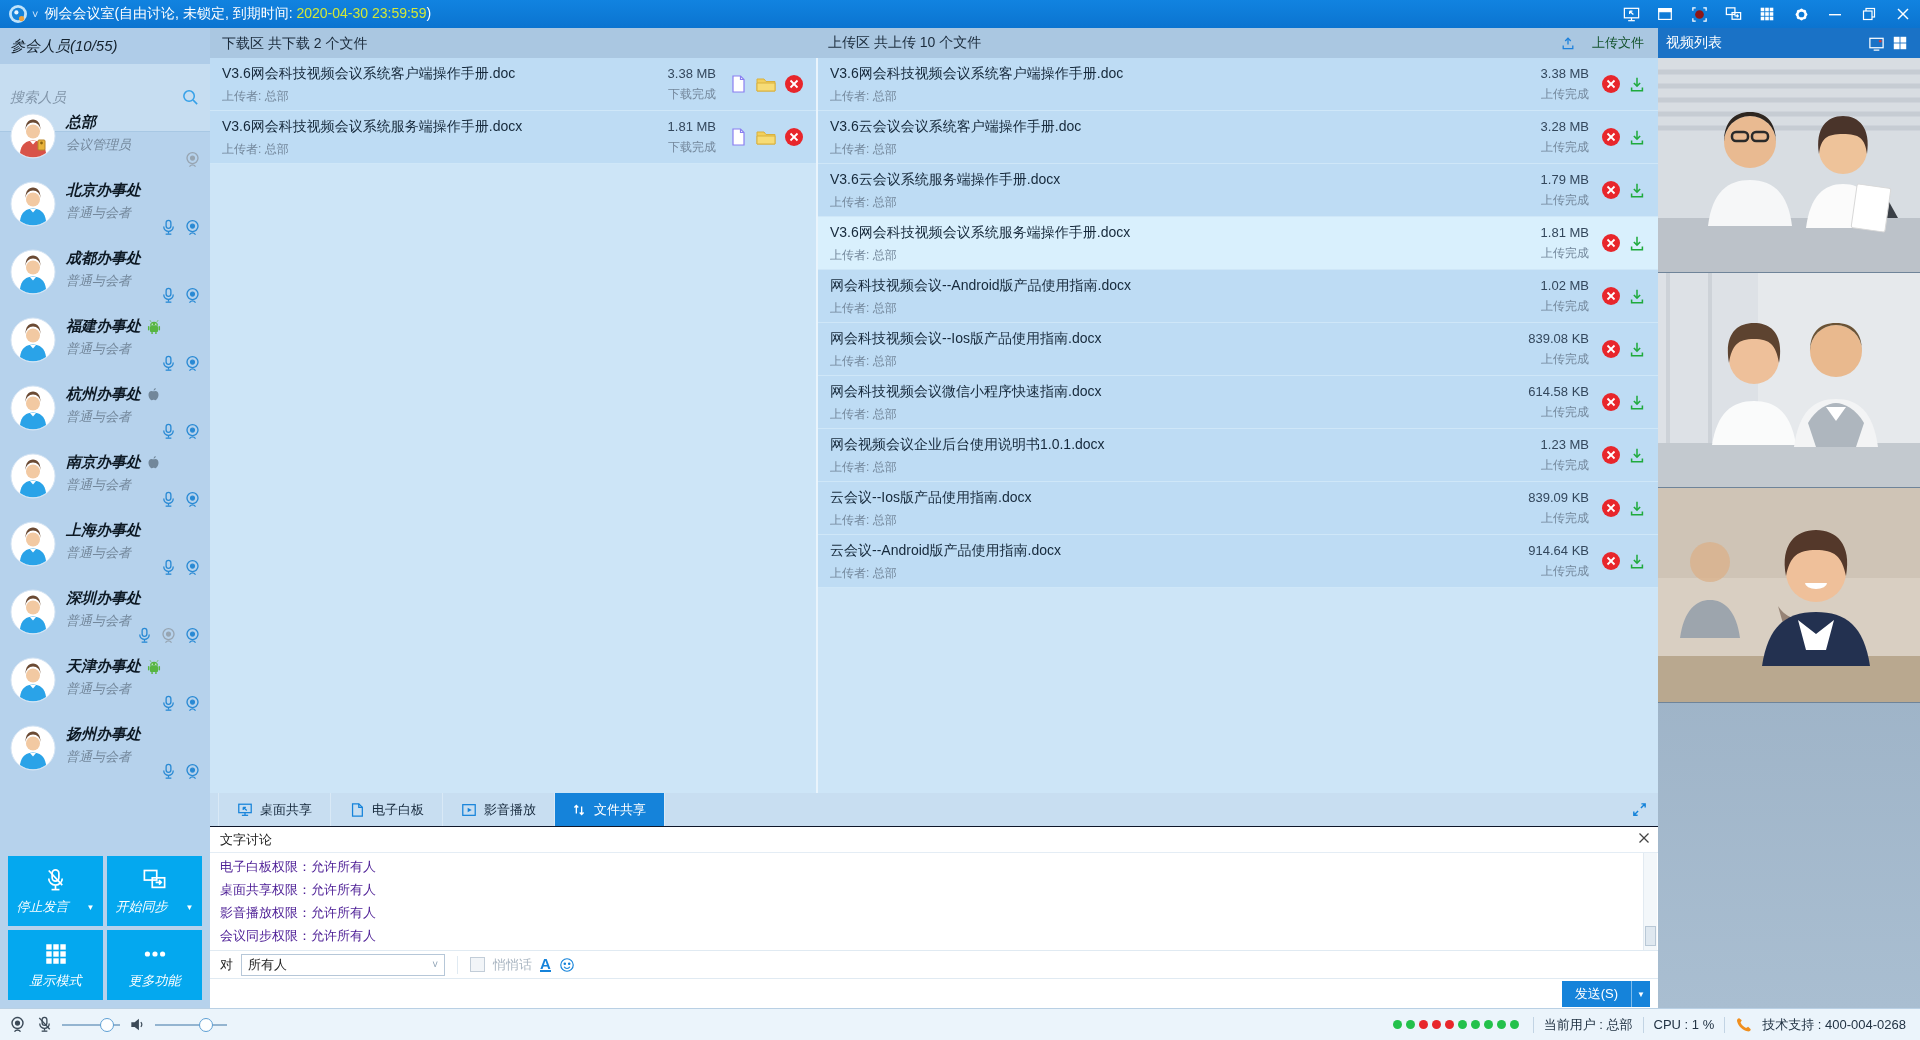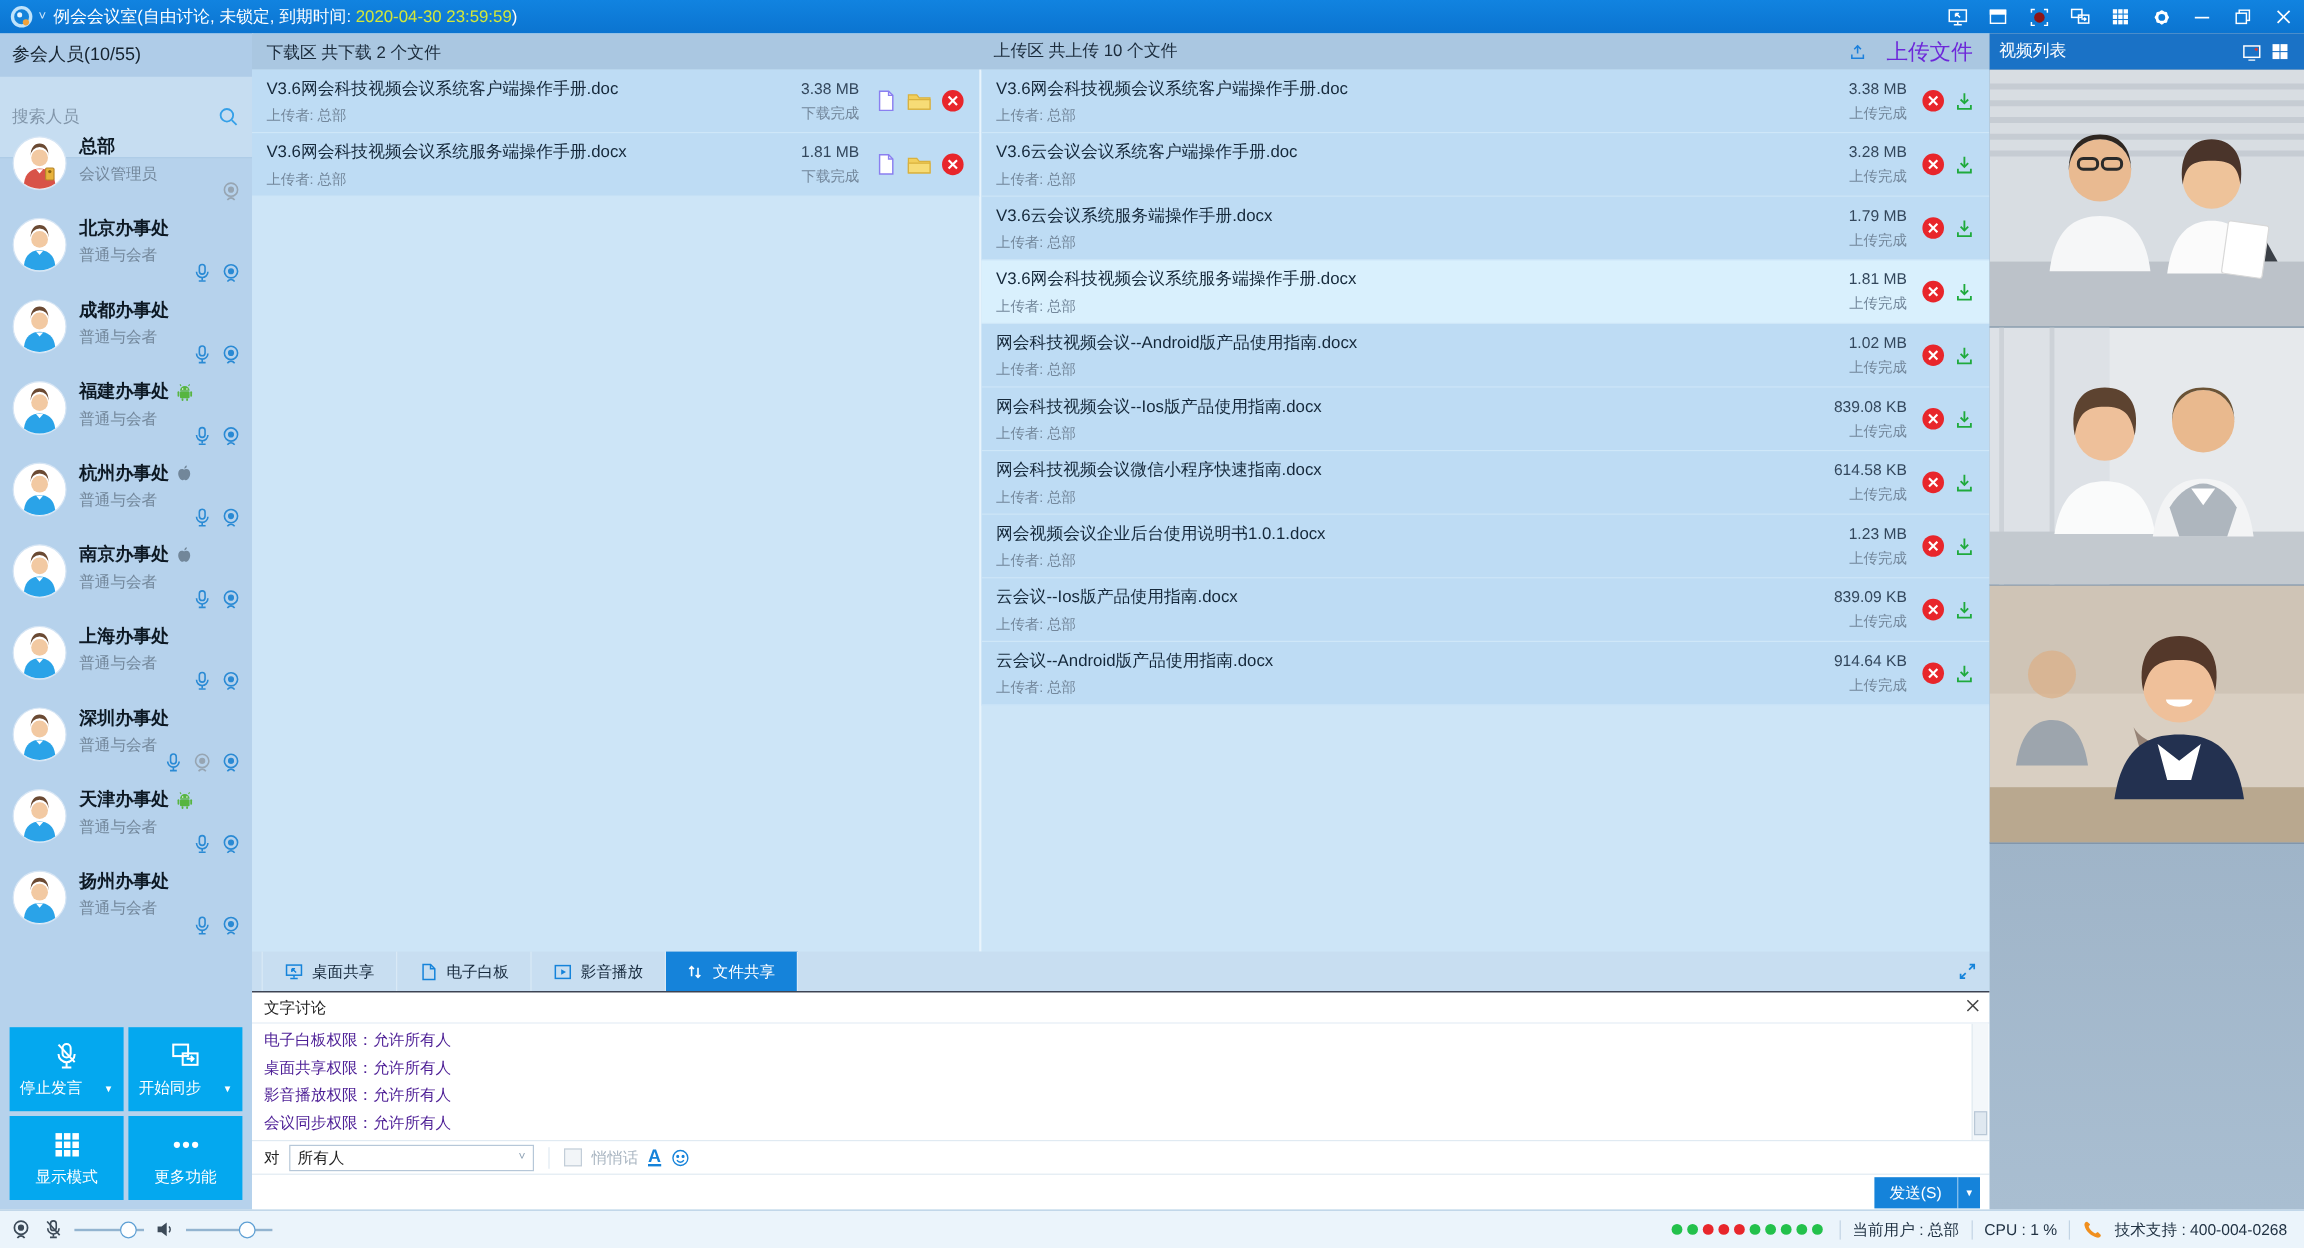--- a/index.html
+++ b/index.html
@@ -10,21 +10,21 @@
   
   .titlebar{position:absolute;left:0;top:0;width:1920px;height:28px;background:linear-gradient(180deg,#1183e0,#0b74d0);display:flex;align-items:center;color:#fff;}
   .tb-logo{margin:0 4px 0 8px;}
   .tb-chev{font-size:11px;color:#cfe6fb;margin-right:6px;}
   .tb-title{font-size:14px;white-space:nowrap;}
   .tb-title .time{color:#d3e838;}
   .tb-spacer{flex:1;}
   .tb-btn{width:34px;height:28px;display:flex;align-items:center;justify-content:center;cursor:pointer;}
 
   
-  .sidebar{position:absolute;left:0;top:28px;width:210px;bottom:32px;background:#b6d2ec;border-right:1px solid #9cbcdc;}
+  .sidebar{position:absolute;left:0;top:28px;width:210px;bottom:32px;background:#b6d2ec;border-right:1px solid #9cbcdc;font-style:italic;}
   .sb-header{height:36px;line-height:36px;padding-left:10px;font-size:15px;color:#15222e;background:#afcce8;}
   .sb-search{height:39px;background:#c6ddf1;border-bottom:1px solid #a8c8e4;display:flex;align-items:center;padding:14px 10px;}
   .sb-search .ph{flex:1;font-size:14px;color:#8296aa;}
   .plist{position:absolute;top:76px;left:0;right:0;height:680px;}
   .prow{height:68px;position:relative;display:flex;padding:9px 8px 0 10px;box-sizing:border-box;}
   .avatar{width:46px;height:46px;flex:0 0 46px;}
   .pinfo{margin-left:10px;min-width:0;}
   .pname-line{display:flex;align-items:center;gap:5px;}
   .pname{font-size:15px;font-weight:bold;color:#0d1924;white-space:nowrap;}
   .prole{font-size:13px;color:#73879b;margin-top:4px;}
@@ -37,21 +37,21 @@
   .big-btn{height:70px;background:#04a8ef;color:#fff;display:flex;flex-direction:column;align-items:center;justify-content:center;cursor:pointer;}
   .big-btn .lbl{font-size:13px;margin-top:5px;display:flex;align-items:center;gap:18px;}
   .big-btn .arr{font-size:8px;}
 
   
   .main{position:absolute;left:210px;top:28px;right:262px;bottom:32px;background:#cde5f7;}
   .file-headers{height:30px;display:flex;background:#aac7e1;border-bottom:1px solid #9dbcd8;}
   .dl-header{width:608px;box-sizing:border-box;padding-left:12px;line-height:30px;font-size:14px;color:#1b2b3b;}
   .ul-header{flex:1;display:flex;align-items:center;padding:0 14px 0 10px;font-size:14px;color:#1b2b3b;}
   .ul-header .sp{flex:1;}
-  .upload-link{display:flex;align-items:center;gap:16px;color:#6d28d9;font-size:18px;cursor:pointer;}
+  .upload-link{display:flex;align-items:center;gap:16px;color:#14532d;font-size:13px;cursor:pointer;}
   .file-area{position:absolute;top:30px;left:0;right:0;height:735px;display:flex;}
   .dl-col{width:608px;box-sizing:border-box;border-right:2px solid #e9f4fc;background:#cde5f7;}
   .ul-col{flex:1;background:#cde5f7;}
   .frow{height:53px;box-sizing:border-box;background:#bedcf4;border-bottom:1px solid #cfe7f8;display:flex;align-items:center;padding-left:12px;cursor:pointer;position:relative;}
   .frow.sel{background:#d9f0fd;}
   .fmain{flex:1;min-width:0;padding-top:2px;}
   .fname{font-size:14px;color:#15283a;white-space:nowrap;overflow:hidden;}
   .fuploader{font-size:12px;color:#73879b;margin-top:5px;}
   .fsize{width:84px;text-align:right;flex:0 0 84px;}
   .fsize .size{font-size:13px;color:#33475c;}

